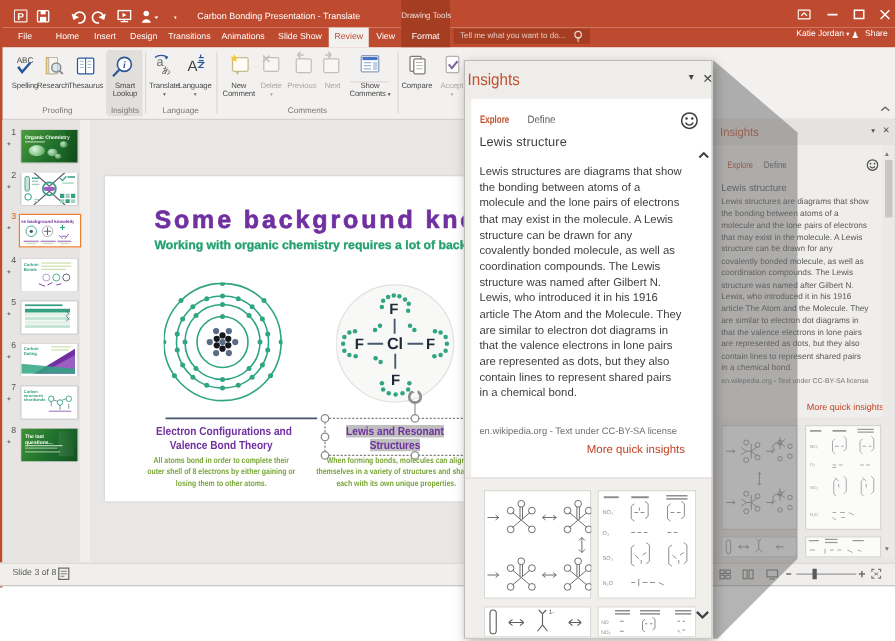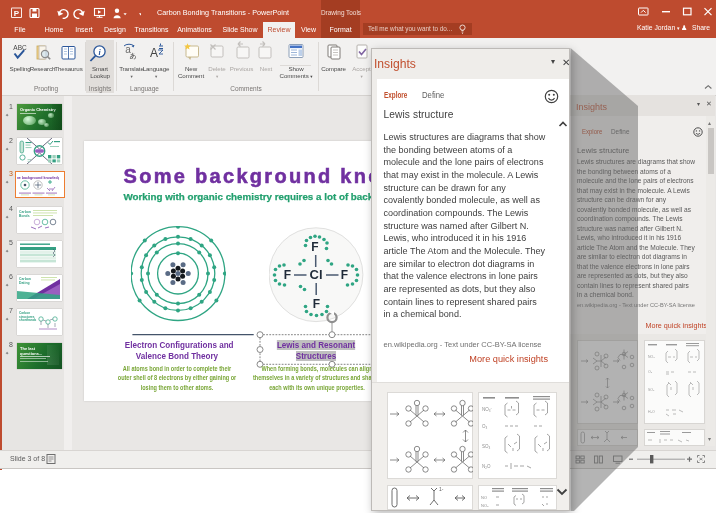--- a/index.html
+++ b/index.html
@@ -65,21 +65,21 @@
       <rect x="83.5" y="1.5" width="10" height="7" fill="none" stroke="#fff" stroke-width="1.1"></rect>
       <path d="M87 3.2 l3.2 1.8 -3.2 1.8 z" fill="#fff"></path>
       <path d="M85.5 10.3 l6 0 M88.5 8.5 l0 1.8" stroke="#fff" stroke-width="1"></path>
 
       <circle cx="106" cy="3.8" r="2.2" fill="#fff"></circle>
       <path d="M102.5 11.2 a3.7 3.7 0 0 1 7.2 0 z" fill="#fff"></path>
       <path d="M112.5 6.2 l3.2 0 -1.6 2 z" fill="#fff"></path>
       <path d="M128 6.2 l3.4 0 -1.7 2.2 z" fill="#fff"></path>
     </svg>
   </div>
-  <div class="abs" style="left:143px;top:8px;width:160px;text-align:center;font-size:7.2px;color:#fff;white-space:nowrap;">Carbon Bonding Transitions - PowerPoint</div>
+  <div class="abs" style="left:143px;top:8px;width:160px;text-align:center;font-size:7.2px;color:#fff;white-space:nowrap;">Carbon Bonding Presentation - Translate</div>
   <div class="abs" style="left:321px;top:9px;width:39px;text-align:center;font-size:6.4px;color:#F3DCD4;white-space:nowrap;">Drawing Tools</div>
 
   <div id="winbtns">
     <svg class="abs" style="left:638px;top:7px;" width="76" height="9" viewBox="0 0 76 9">
       <rect x="0.5" y="1" width="9.5" height="7" rx="0.5" fill="none" stroke="#fff" stroke-width="1"></rect>
       <path d="M3 5.6 l2.3-2.3 2.3 2.3" fill="none" stroke="#fff" stroke-width="1"></path>
       <rect x="24" y="4" width="8" height="1.4" fill="#fff"></rect>
       <rect x="45.5" y="1.2" width="7.5" height="6.6" fill="none" stroke="#fff" stroke-width="1.2"></rect>
       <path d="M66.5 1.2 l7 7 M73.5 1.2 l-7 7" stroke="#fff" stroke-width="1.2"></path>
     </svg>

